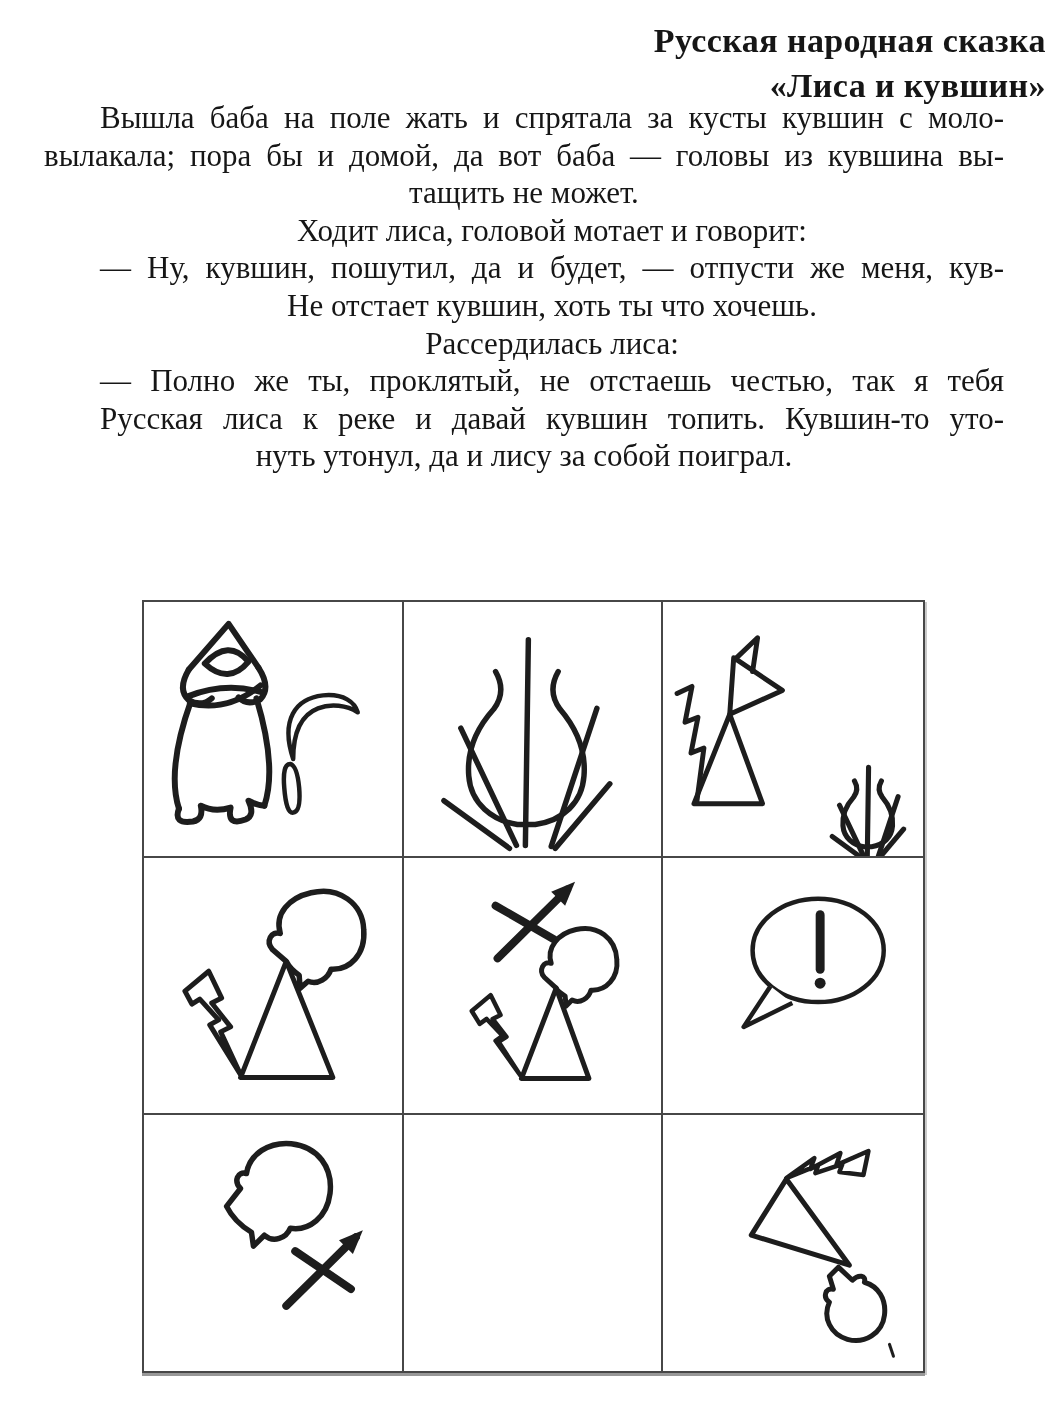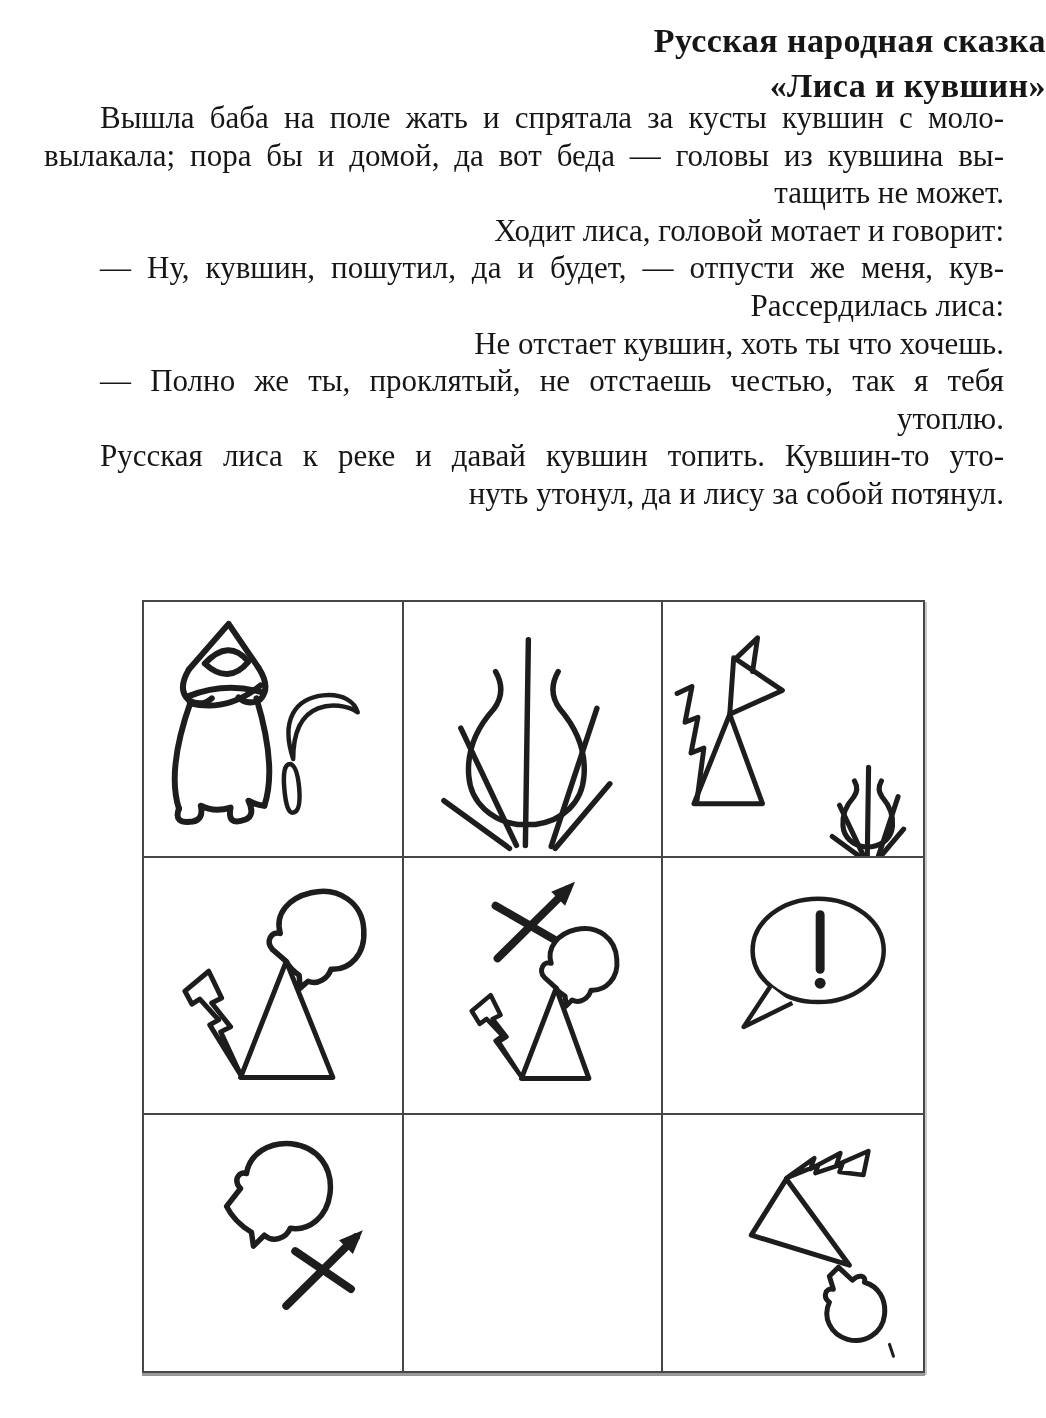--- a/index.html
+++ b/index.html
@@ -1,21 +1,21 @@
 <!DOCTYPE html>
 <html><head>
 <meta charset="utf-8">
 <style>
   html,body{margin:0;padding:0;background:#ffffff;}
   .page{position:relative;width:1046px;height:1418px;background:#ffffff;overflow:hidden;
         font-family:"Liberation Serif","DejaVu Serif",serif;color:#161616;}
   .title{position:absolute;top:18px;left:0;width:100%;text-align:right;
          font-size:34px;font-weight:700;line-height:45px;letter-spacing:.4px;}
   .story{position:absolute;top:99px;left:44px;right:42px;font-size:31px;line-height:37.6px;}
-  .ln{text-align:right;}
+  .ln{text-align:center;}
   .ln.j{text-align:justify;text-align-last:justify;}
   .ln.ind{text-indent:56px;}
   .mnemo{position:absolute;left:142px;top:600px;width:779px;height:769px;background:#fff;
          display:grid;grid-template-columns:repeat(3,1fr);grid-template-rows:repeat(3,1fr);
          border:2px solid #474747;box-shadow:0 3px 0 #989898,2px 2px 0 #c9c9c9;}
   .cell{border-right:2px solid #474747;border-bottom:2px solid #474747;overflow:hidden;}
   .cell:nth-child(3n){border-right:none;}
   .cell:nth-child(n+7){border-bottom:none;}
   .cell svg{display:block;width:100%;height:100%;}
   .ink{stroke:#1d1d1d;fill:none;stroke-linecap:round;stroke-linejoin:round;}
@@ -25,30 +25,29 @@
 
 <div class="page">
 
   <div class="title">
     <div>Русская народная сказка</div>
     <div>«Лиса и кувшин»</div>
   </div>
 
   <div class="story">
     <div class="ln ind j">Вышла баба на поле жать и спрятала за кусты кувшин с моло-</div>
-    <div class="ln j">вылакала; пора бы и домой, да вот беда — головы из кувшина вы-</div>
+    <div class="ln j">вылакала; пора бы и домой, да вот баба — головы из кувшина вы-</div>
     <div class="ln">тащить не может.</div>
     <div class="ln ind">Ходит лиса, головой мотает и говорит:</div>
     <div class="ln ind j">— Ну, кувшин, пошутил, да и будет, — отпусти же меня, кув-</div>
+    <div class="ln ind">Не отстает кувшин, хоть ты что хочешь.</div>
     <div class="ln ind">Рассердилась лиса:</div>
-    <div class="ln ind">Не отстает кувшин, хоть ты что хочешь.</div>
     <div class="ln ind j">— Полно же ты, проклятый, не отстаешь честью, так я тебя</div>
-    <div class="ln">утоплю.</div>
     <div class="ln ind j">Русская лиса к реке и давай кувшин топить. Кувшин-то уто-</div>
-    <div class="ln">нуть утонул, да и лису за собой потянул.</div>
+    <div class="ln">нуть утонул, да и лису за собой поиграл.</div>
   </div>
 
   <div class="mnemo">
 
     <div class="cell">
       <svg viewBox="0 0 259 256">
         <g class="ink" stroke-width="6">
           <path d="M45,68 L85,22 L115,66"></path>
           <path d="M61,62 Q85,36 105,60 Q85,84 61,62 Z"></path>
           <path d="M45,68 Q33,88 45,99 Q58,106 68,97"></path>

